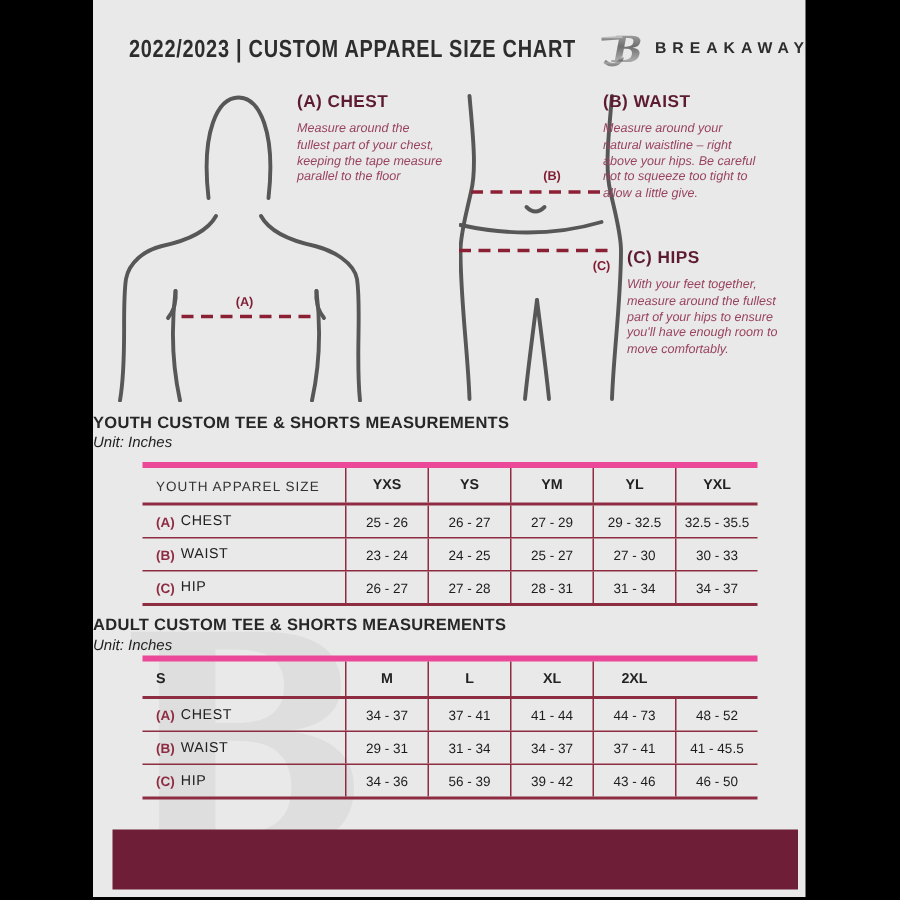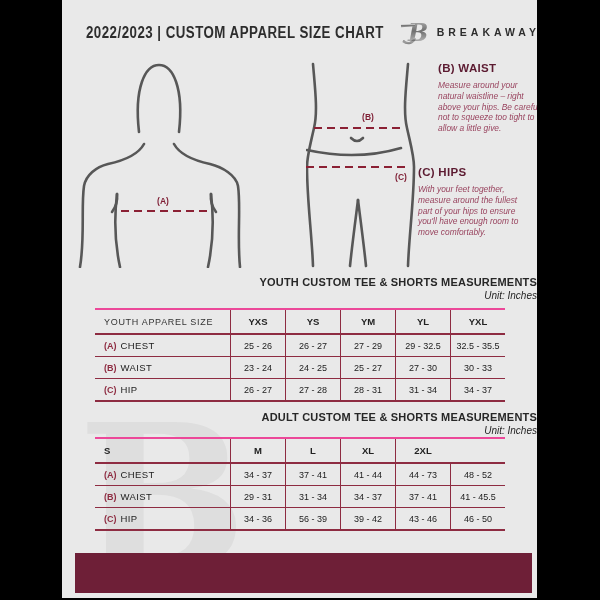--- a/index.html
+++ b/index.html
@@ -23,24 +23,24 @@
   .figures{position:absolute;top:54px;left:0;width:475px;height:216px;z-index:1;}
   .fig{position:absolute;}
   .fig path, .fig line.body{stroke:#575757;stroke-width:2.6;fill:none;stroke-linecap:round;}
   .fig .dash{stroke:#8b2034;stroke-width:2.2;stroke-dasharray:8 5;fill:none;}
   .fig text{font-family:"Liberation Sans",sans-serif;font-size:8.5px;font-weight:bold;fill:#7e1d33;}
   .instr{position:absolute;z-index:2;}
   .instr h3{margin:0 0 6px 0;font-size:11.5px;font-weight:bold;color:#5c1b31;letter-spacing:0.3px;}
   .instr p{margin:0;font-size:8.4px;font-style:italic;line-height:1.28;color:#99445f;}
 
   
-  .sec-title{position:absolute;left:0;right:0;text-align:right;z-index:1;}
+  .sec-title{position:absolute;left:0;right:0;text-align:left;z-index:1;}
   .sec-title .t{font-weight:bold;font-size:11px;color:#272727;letter-spacing:0.2px;}
   .sec-title .u{font-style:italic;font-size:10px;color:#1f1f1f;margin-top:2px;}
-  .tbl{position:absolute;left:33px;width:410px;z-index:1;border-top:2px solid #ec4899;
+  .tbl{position:absolute;left:33px;width:410px;z-index:1;border-top:4px solid #ec4899;
        border-bottom:2px solid #8e2c42;}
   .row{display:grid;grid-template-columns:135px repeat(5,1fr);border-bottom:1px solid #8e2c42;}
   .row:last-child{border-bottom:none;}
   .row.head{border-bottom:2px solid #8e2c42;}
   .cell{display:flex;align-items:center;justify-content:center;height:21px;
         border-left:1px solid #8e2c42;font-size:9px;color:#1c1c1c;}
   .row.head .cell{height:23px;font-weight:bold;font-size:9.5px;color:#222;}
   .cell:first-child{border-left:none;justify-content:flex-start;padding-left:9px;}
   .sizehead{font-weight:normal !important;font-size:9px !important;letter-spacing:0.7px;color:#333 !important;}
   .rowlabel{font-size:9.5px;letter-spacing:0.4px;color:#222;}
@@ -82,35 +82,39 @@
       <path d="M 72 90 C 66 101, 50 107, 36 110 C 24 113, 14 121, 12 132 C 9 152, 13 184, 8 213"></path>
       <path d="M 102 90 C 108 101, 124 107, 138 110 C 150 113, 164 121, 166 132 C 169 152, 165 184, 168 213"></path>
       <path d="M 45 140 C 42 165, 43 190, 48 213"></path>
       <path d="M 45 140 C 46 149, 43 154, 40 158"></path>
       <path d="M 139 140 C 142 165, 141 190, 136 213"></path>
       <path d="M 139 140 C 138 149, 141 154, 144 158"></path>
       <line class="dash" x1="49" y1="157" x2="136" y2="157"></line>
       <text x="91" y="150" text-anchor="middle">(A)</text>
     </svg>
 
+    <div class="instr" style="left:136px;top:8px;width:97px;">
+      <h3>(A) CHEST</h3>
+      <p>Measure around the fullest part of your chest, keeping the tape measure parallel to the floor</p>
+    </div>
 
     <svg class="fig" style="left:244px;top:0;" width="110" height="214" viewBox="0 0 110 214">
       <path d="M 7 10 C 9 34, 12 58, 8 74 C 4 92, 1 102, 1 113 C 1 146, 6 182, 7 212"></path>
       <path d="M 102 10 C 100 34, 97 58, 101 74 C 105 92, 108 102, 108 113 C 108 146, 103 182, 102 212"></path>
       <path d="M 45 84 Q 51 90 57 84"></path>
       <path d="M 1 96 Q 51 107 95 94"></path>
       <path d="M 52 146 C 50 162, 46 192, 44 212"></path>
       <path d="M 52 146 C 54 162, 58 192, 60 212"></path>
       <line class="dash" x1="8" y1="74" x2="95" y2="74"></line>
       <line class="dash" x1="0" y1="113" x2="103" y2="113"></line>
       <text x="62" y="66" text-anchor="middle">(B)</text>
       <text x="95" y="126" text-anchor="middle">(C)</text>
     </svg>
 
-    <div class="instr" style="left:376px;top:8px;width:104px;">
+    <div class="instr" style="left:340px;top:8px;width:104px;">
       <h3>(B) WAIST</h3>
       <p>Measure around your natural waistline – right above your hips. Be careful not to squeeze too tight to allow a little give.</p>
     </div>
 
     <div class="instr" style="left:356px;top:112px;width:104px;">
       <h3>(C) HIPS</h3>
       <p>With your feet together, measure around the fullest part of your hips to ensure you'll have enough room to move comfortably.</p>
     </div>
   </div>
 

